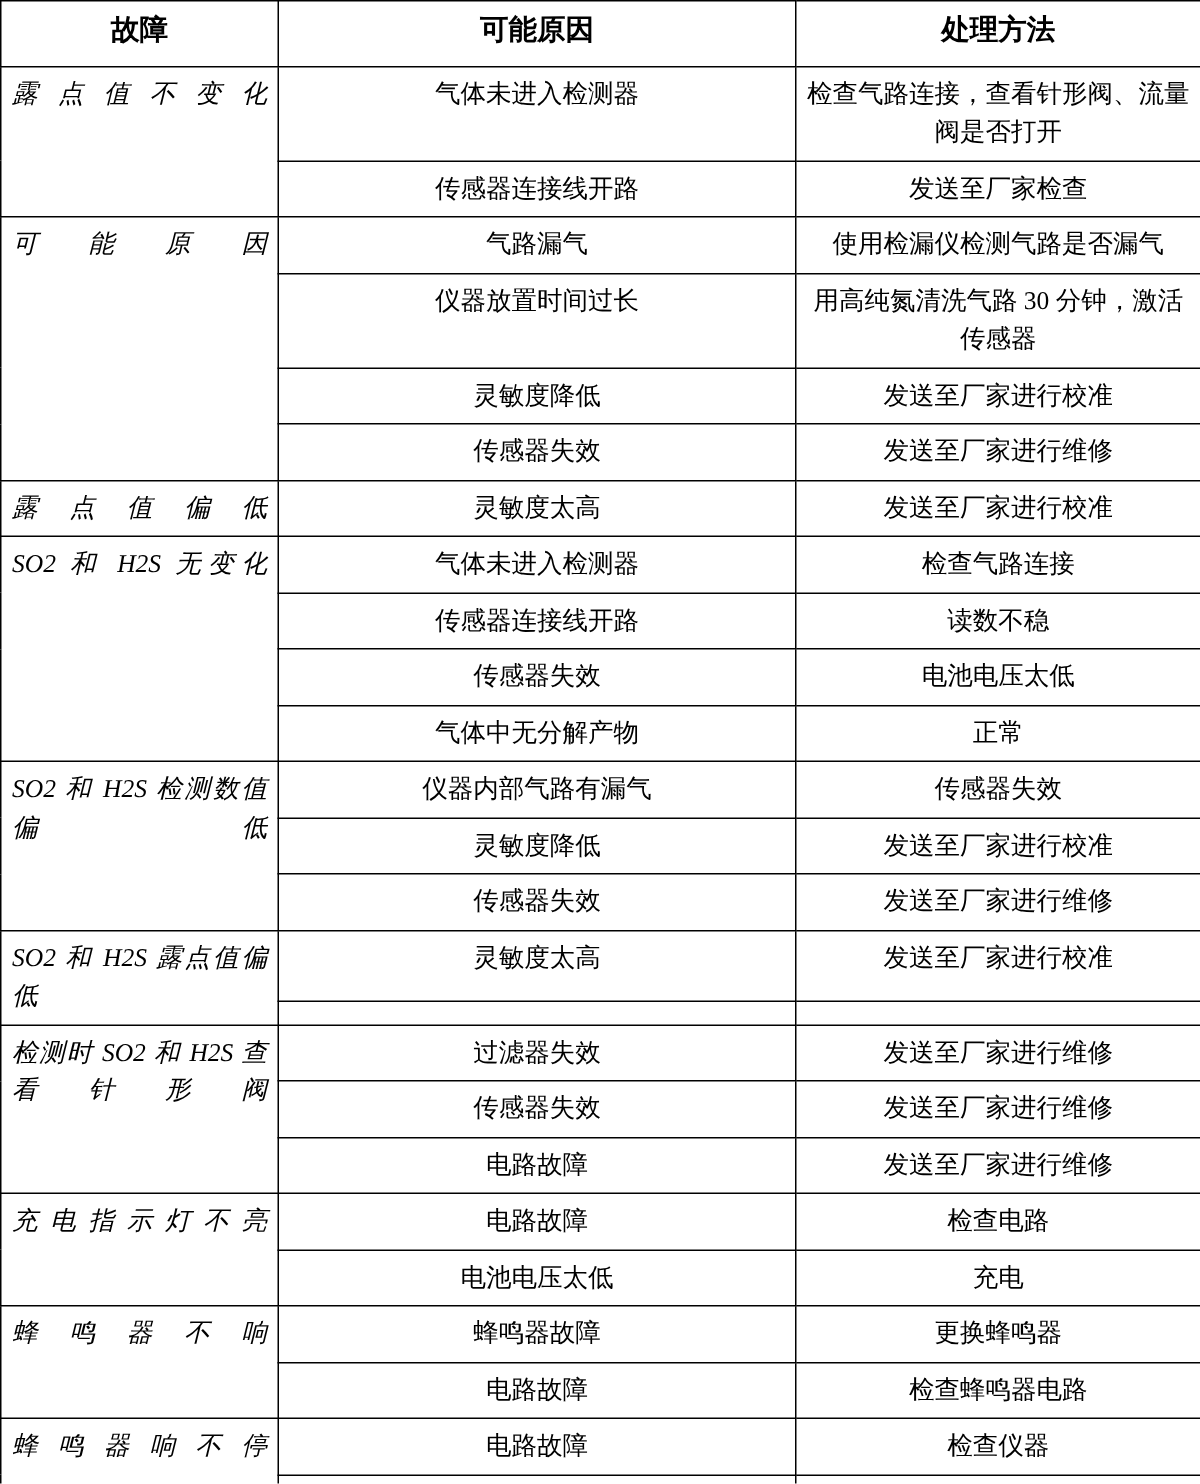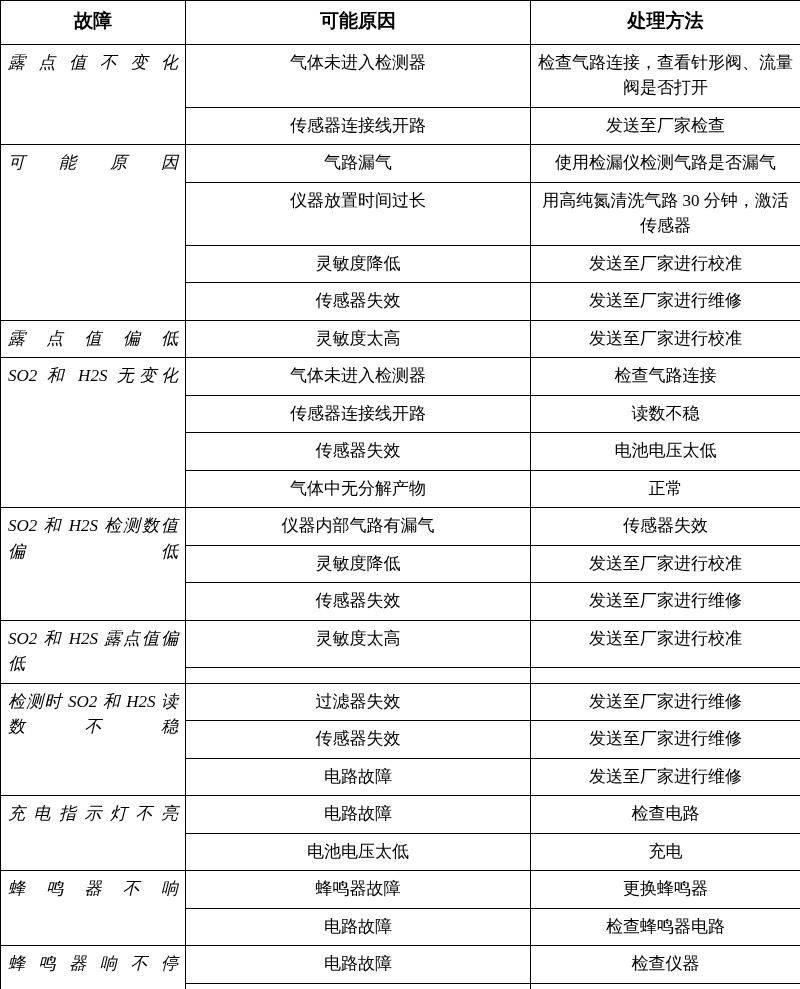--- a/index.html
+++ b/index.html
@@ -127,21 +127,21 @@
       <tr>
         <td class="fault-cell" rowspan="2">SO2 和 H2S 露点值偏低</td>
         <td class="cause-cell">灵敏度太高</td>
         <td class="remedy-cell">发送至厂家进行校准</td>
       </tr>
       <tr>
         <td class="cause-cell"></td>
         <td class="remedy-cell"></td>
       </tr>
       <tr>
-        <td class="fault-cell" rowspan="3">检测时 SO2 和 H2S 读数不稳</td>
+        <td class="fault-cell" rowspan="3">检测时 SO2 和 H2S 查看针形阀</td>
         <td class="cause-cell">过滤器失效</td>
         <td class="remedy-cell">发送至厂家进行维修</td>
       </tr>
       <tr>
         <td class="cause-cell">传感器失效</td>
         <td class="remedy-cell">发送至厂家进行维修</td>
       </tr>
       <tr>
         <td class="cause-cell">电路故障</td>
         <td class="remedy-cell">发送至厂家进行维修</td>

